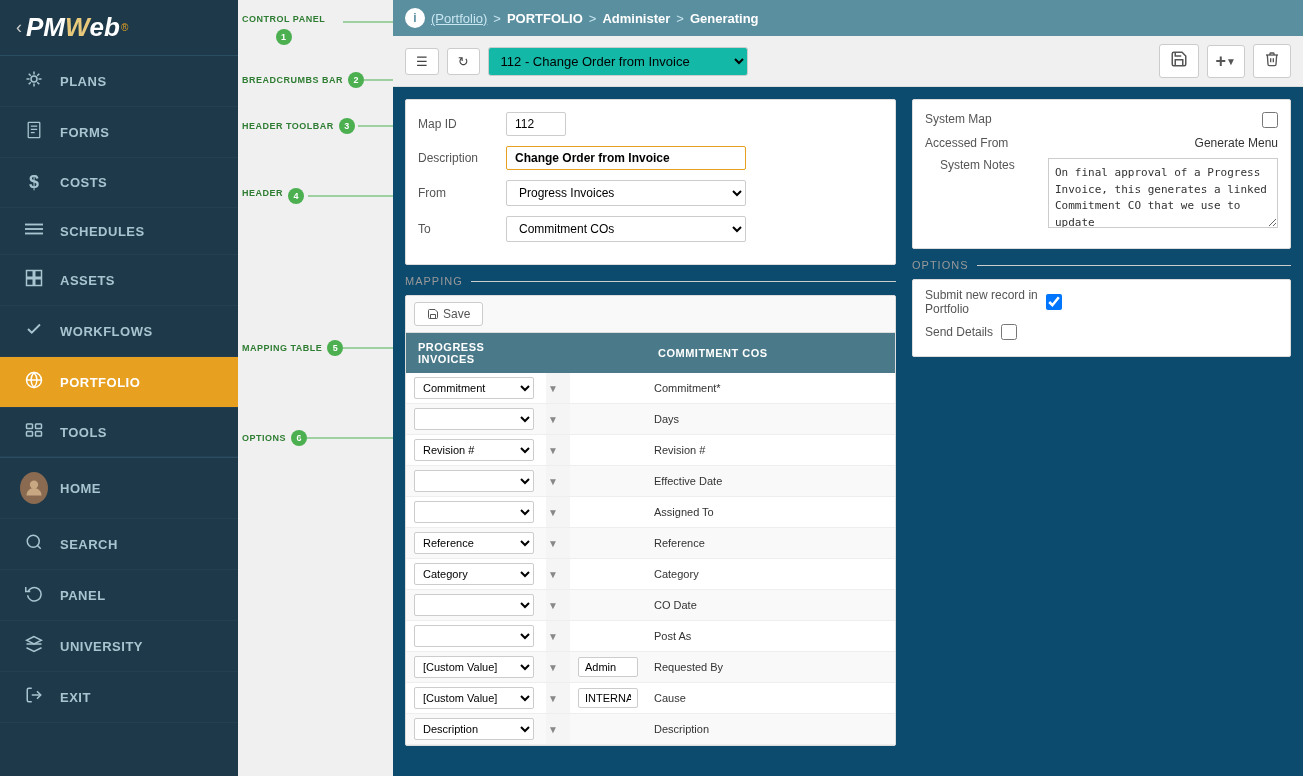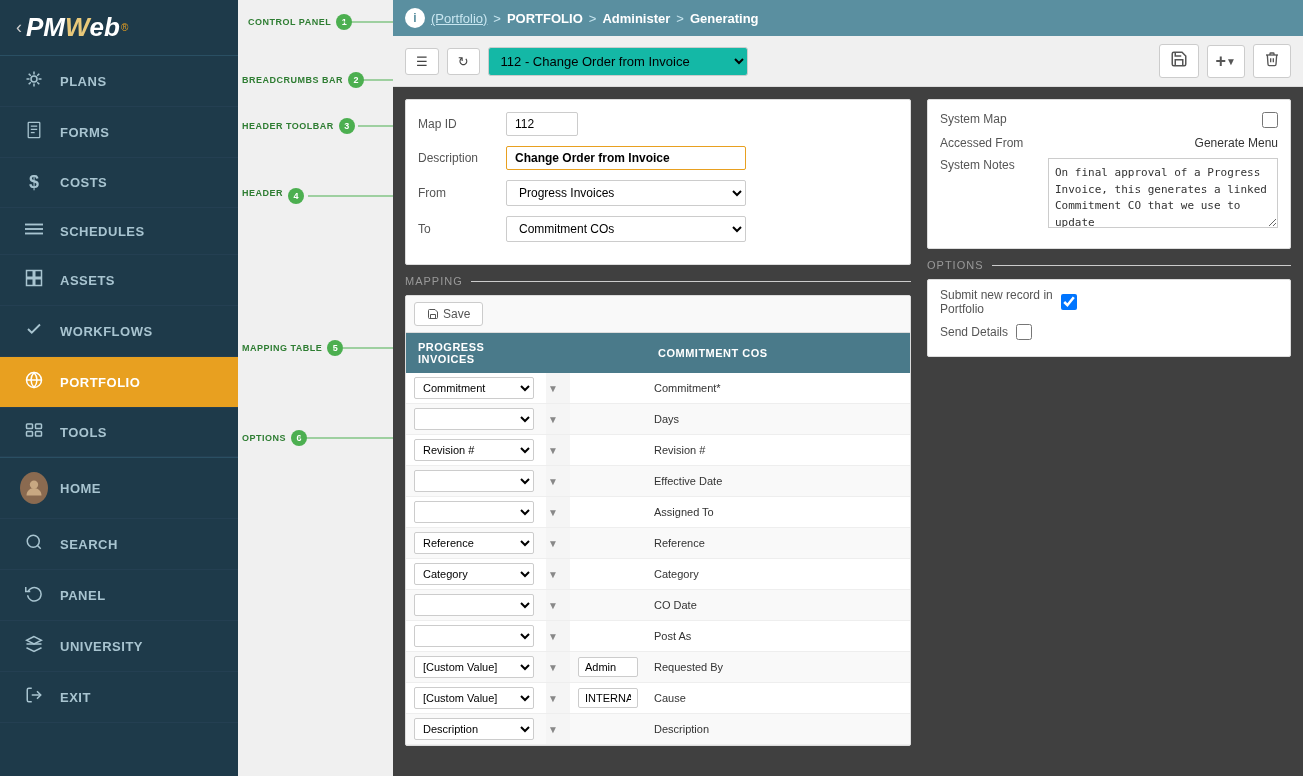--- a/index.html
+++ b/index.html
@@ -152,21 +152,21 @@
       cursor: pointer;
       font-size: 16px;
       color: #555;
     }
 
     
     .form-area {
       flex: 1;
       overflow-y: auto;
       padding: 12px;
-      background: #404040;
+      background: #0c4a6e;
     }
     .form-row {
       display: flex;
       gap: 20px;
       margin-bottom: 10px;
     }
     .form-group {
       display: flex;
       align-items: center;
       gap: 8px;
@@ -480,21 +480,21 @@
           <path d="M9 21H5a2 2 0 0 1-2-2V5a2 2 0 0 1 2-2h4"></path>
           <polyline points="16 17 21 12 16 7"></polyline>
           <line x1="21" y1="12" x2="9" y2="12"></line>
         </svg>
     </div>
     <span class="nav-label">EXIT</span>
   </div>
 </div>
 
 <div style="width:155px;min-width:155px;background:#f0f0f0;padding:0;position:relative;">
-  <div style="position:absolute;top:14px;left:10px;display:flex;align-items:center;gap:5px;">
+  <div style="position:absolute;top:14px;left:4px;display:flex;align-items:center;gap:5px;flex-direction:column;">
     <span style="font-size:9px;color:#2e7d32;font-weight:bold;letter-spacing:0.5px;">CONTROL PANEL</span>
     <span style="background:#4caf50;color:white;border-radius:50%;width:16px;height:16px;display:flex;align-items:center;justify-content:center;font-size:9px;font-weight:bold;">1</span>
   </div>
   <div style="position:absolute;top:72px;left:4px;display:flex;align-items:center;gap:5px;">
     <span style="font-size:9px;color:#2e7d32;font-weight:bold;letter-spacing:0.5px;">BREADCRUMBS BAR</span>
     <span style="background:#4caf50;color:white;border-radius:50%;width:16px;height:16px;display:flex;align-items:center;justify-content:center;font-size:9px;font-weight:bold;">2</span>
   </div>
   <div style="position:absolute;top:118px;left:4px;display:flex;align-items:center;gap:5px;">
     <span style="font-size:9px;color:#2e7d32;font-weight:bold;letter-spacing:0.5px;">HEADER TOOLBAR</span>
     <span style="background:#4caf50;color:white;border-radius:50%;width:16px;height:16px;display:flex;align-items:center;justify-content:center;font-size:9px;font-weight:bold;">3</span>
@@ -571,21 +571,21 @@
   <div class="form-area">
     <div class="two-col">
 
       <div class="left-col">
 
         <div class="form-block">
 
           <div class="form-row">
             <div class="form-group">
               <label class="form-label">Map ID</label>
-              <input class="form-input form-input-small" value="112" style="width: 72px;" readonly="">
+              <input class="form-input form-input-small" value="112" style="width: 60px;" readonly="">
             </div>
           </div>
 
           <div class="form-row">
             <div class="form-group">
               <label class="form-label">Description</label>
               <input class="form-input form-input-wide" value="Change Order from Invoice" style="color: rgb(0, 0, 0); border-color: rgb(232, 160, 32); font-weight: bold;">
             </div>
           </div>
 
@@ -720,21 +720,21 @@
           <div class="right-row">
             <span class="right-label">System Map</span>
             <input type="checkbox" class="checkbox-input" style="">
           </div>
 
           <div class="right-row">
             <span class="right-label">Accessed From</span>
             <span class="right-value">Generate Menu</span>
           </div>
 
-          <div class="right-row" style="align-items:flex-start;">
+          <div class="right-row" style="align-items:flex-start;margin-left:15px;">
             <span class="right-label">System Notes</span>
             <textarea class="system-notes" readonly="" style="">On final approval of a Progress
 Invoice, this generates a linked
 Commitment CO that we use to update
 the scope for the next round of
 work.</textarea>
           </div>
         </div>
 
         <div class="section-label">

